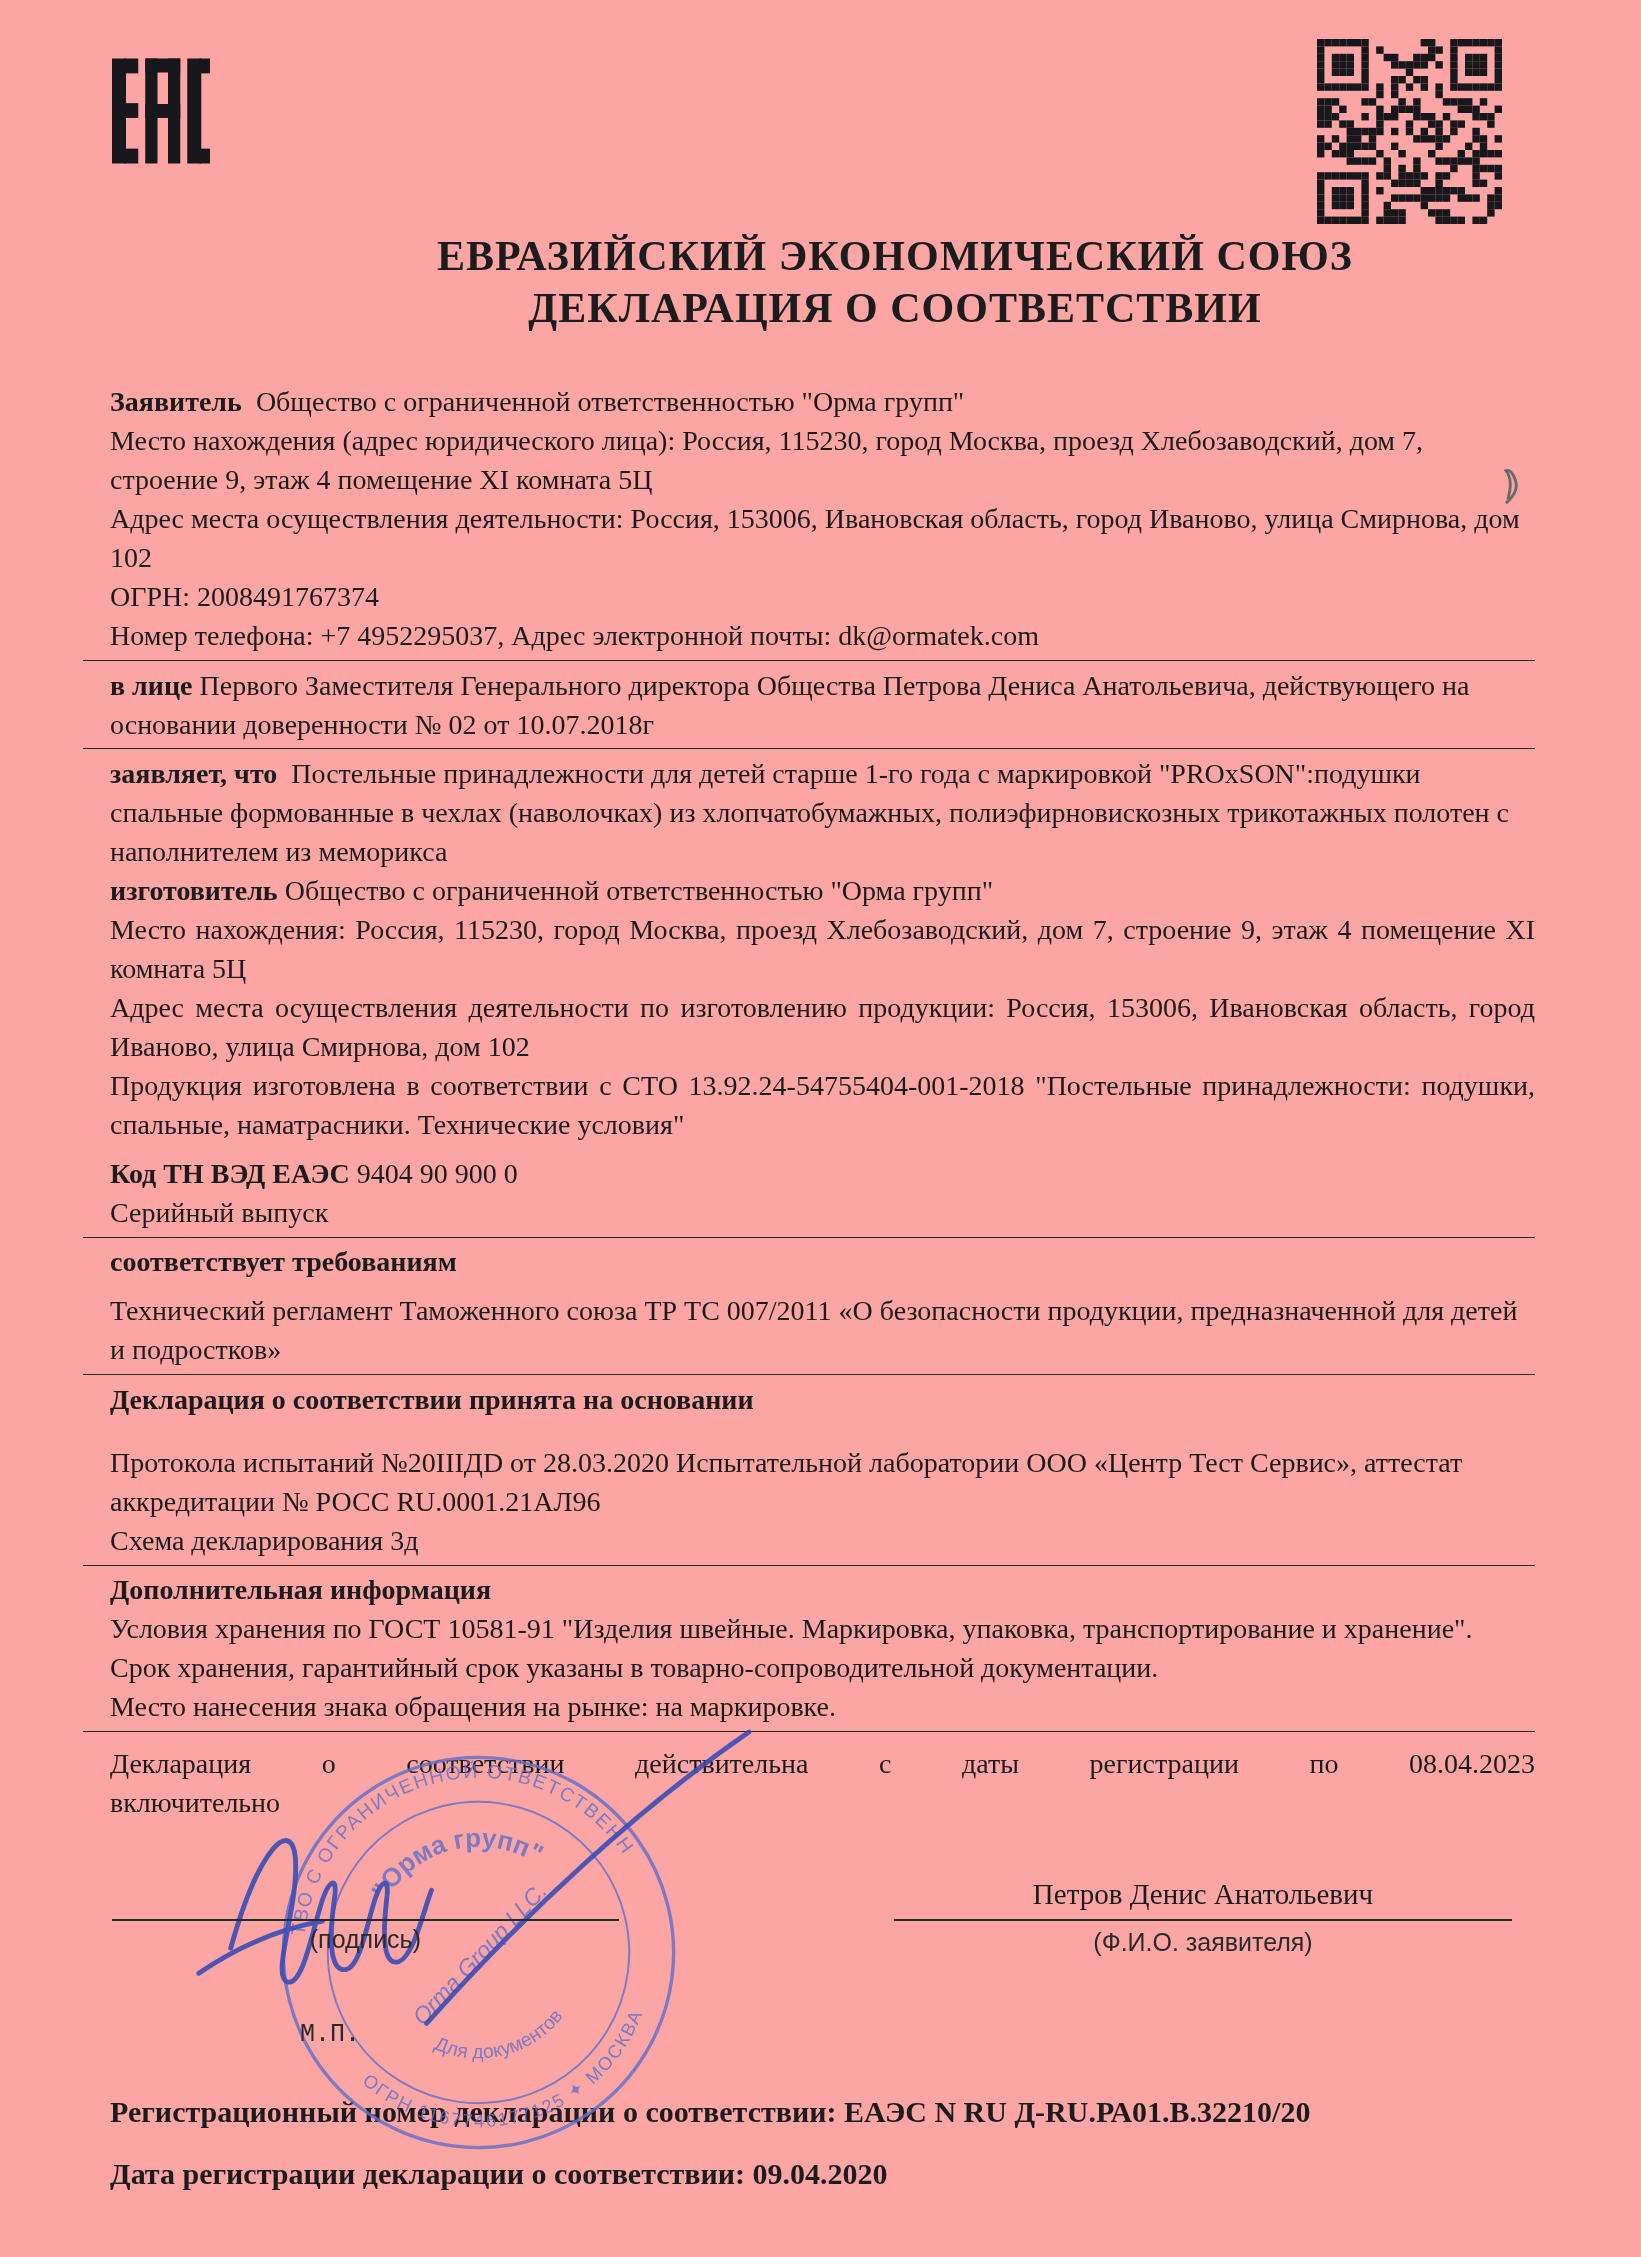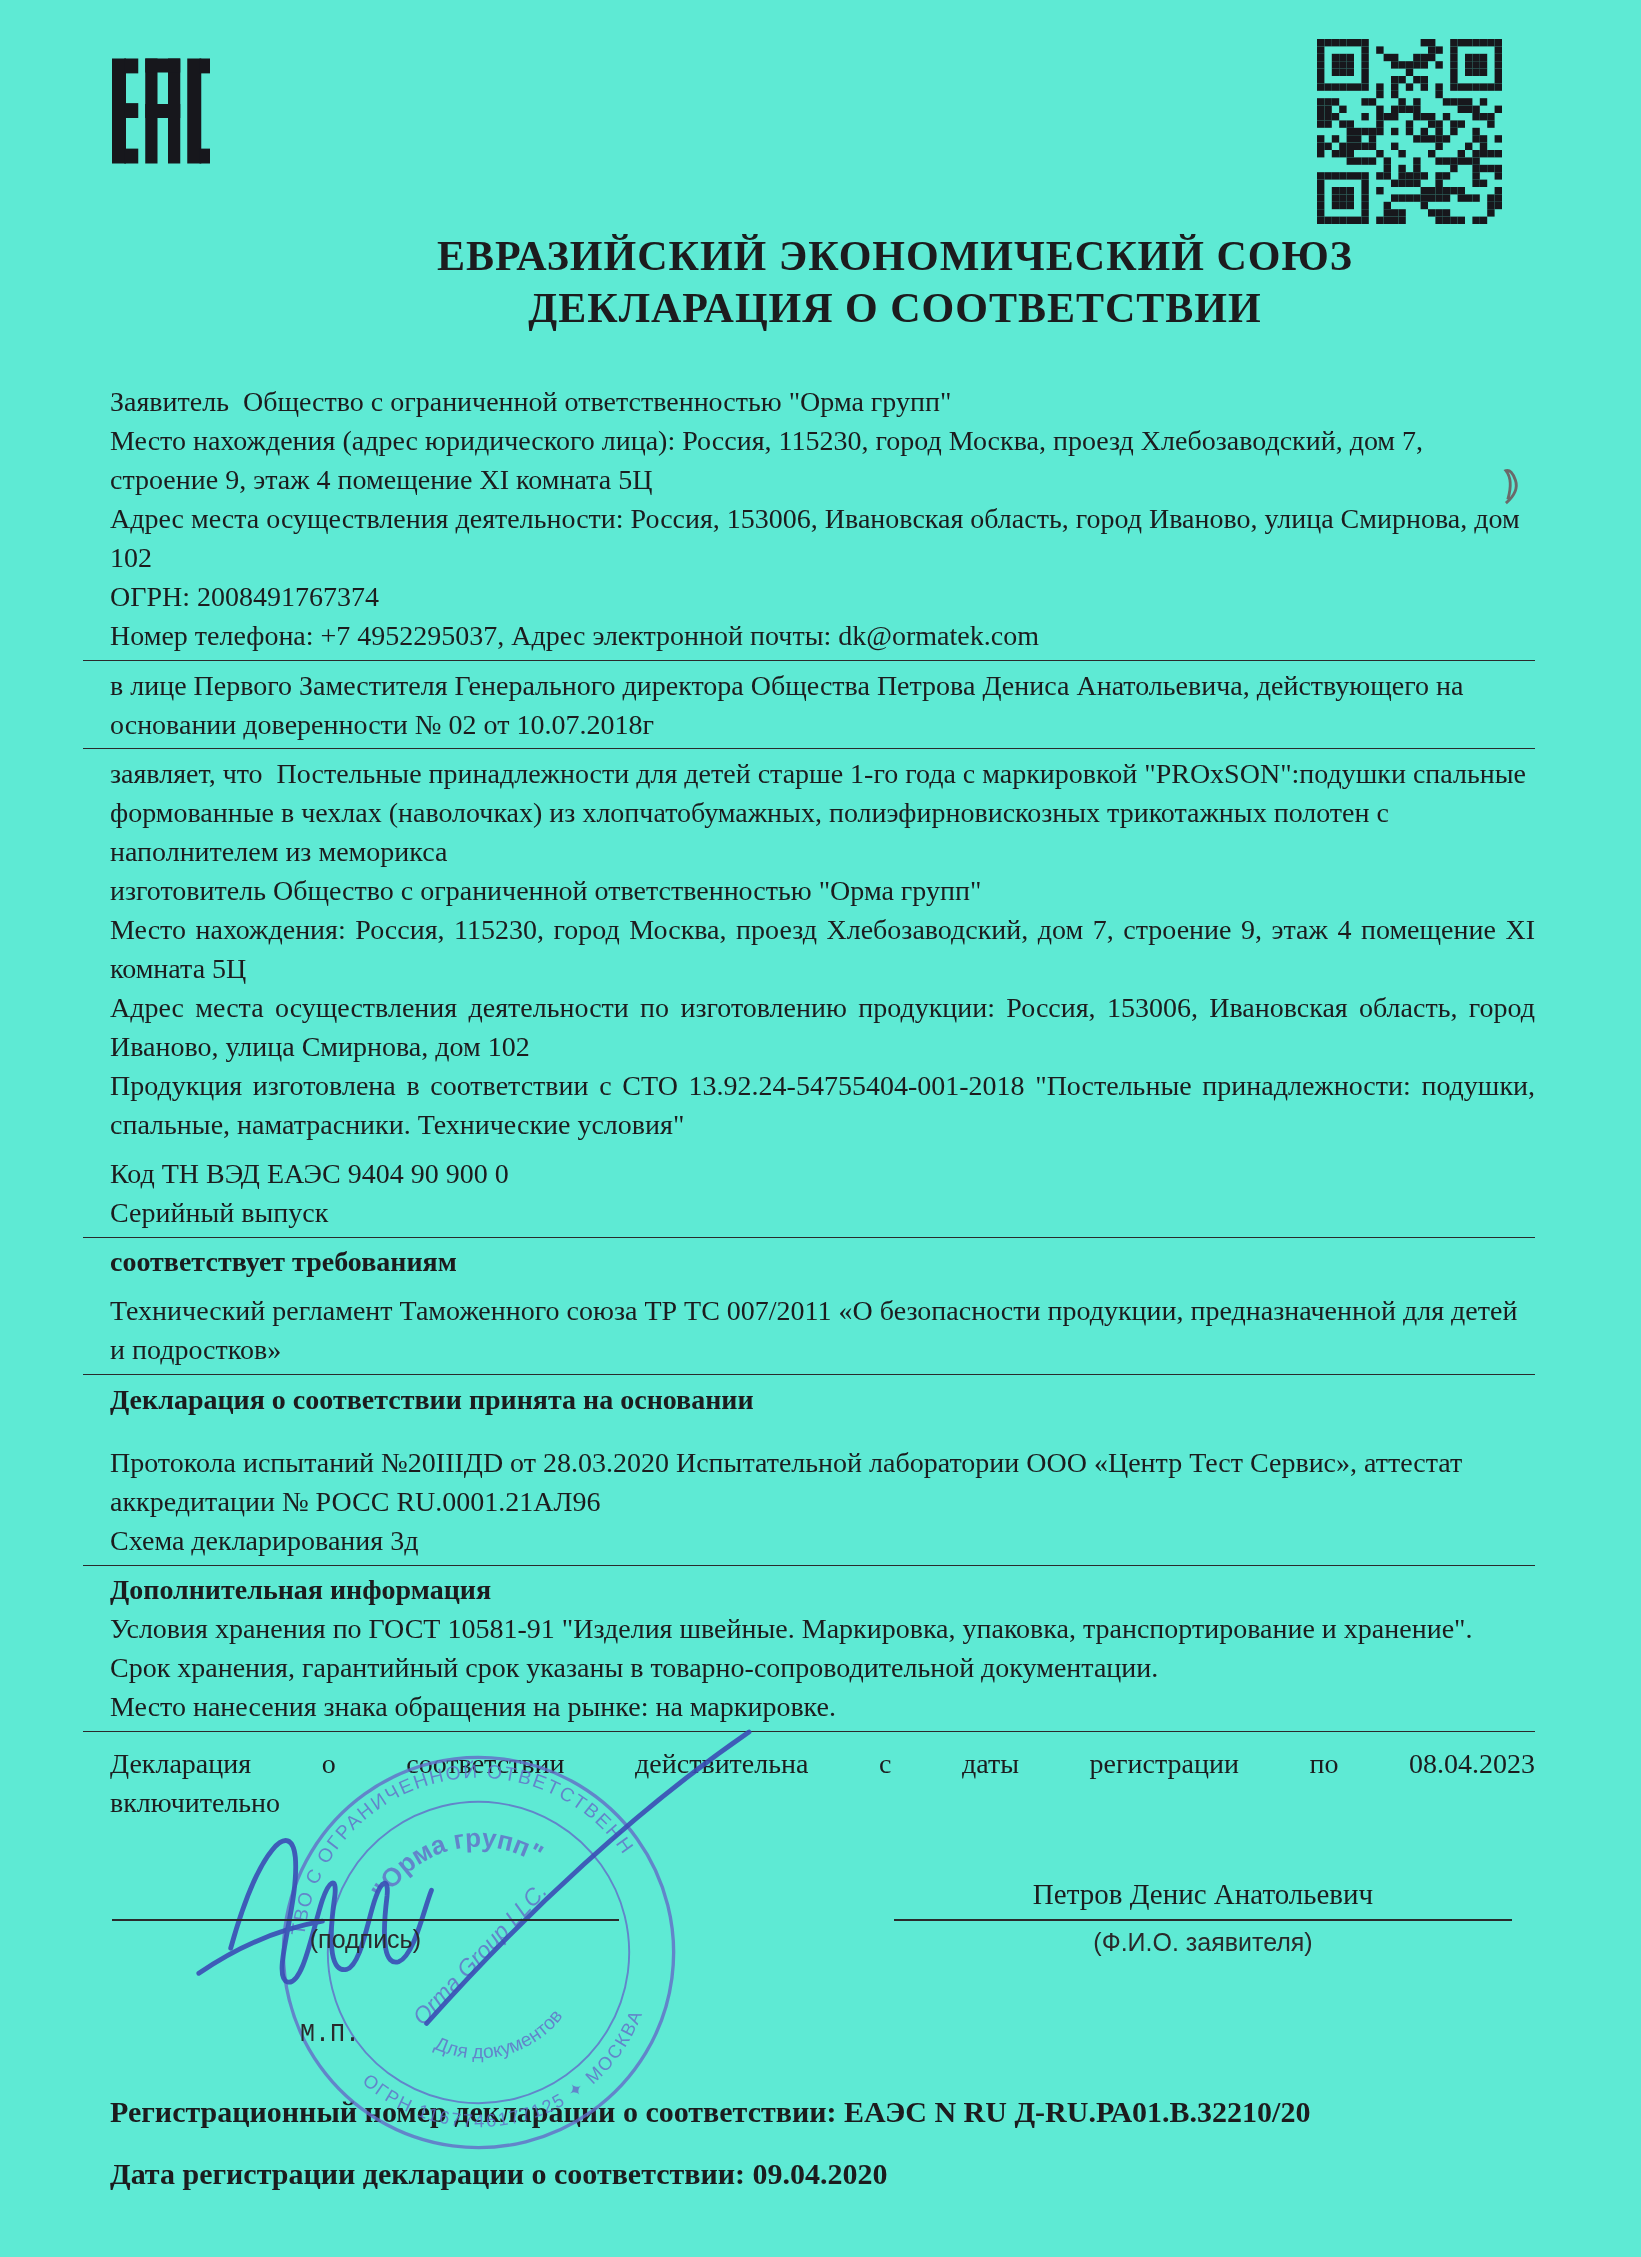--- a/index.html
+++ b/index.html
@@ -1,26 +1,26 @@
 <!DOCTYPE html>
 <html><head>
 <meta charset="utf-8">
 <style>
   html,body{margin:0;padding:0;background:#e8e8e8;}
   .page{
     position:relative; width:1641px; height:2257px; margin:0 auto;
-    background:#5eead4; color:#1c1c1e; overflow:hidden;
+    background:#fca5a5; color:#1c1c1e; overflow:hidden;
     font-family:"Liberation Serif", serif; font-size:28px; line-height:39px;
   }
   .content{padding:0 106px 0 110px;}
   .eac-logo{position:absolute; left:112px; top:52px; width:98px; height:118px;}
   .qr{position:absolute; left:1317px; top:39px; width:185px; height:185px;}
   .title{margin:230px 0 0 145px; text-align:center; font-weight:bold; font-size:42px; line-height:52px; letter-spacing:1px;}
   p{margin:0;}
-  .b{font-weight:normal;margin-top:13px;}
+  .b{font-weight:bold;margin-top:13px;}
   .just{text-align:justify;}
   .rule{border-top:1.9px solid #2a2a2c; margin:4.8px 0 4.8px -27px;}
   .sec1{margin-top:48px;}
   .gap-s{margin-top:9.7px;}
   .gap-m{margin-top:24px;}
   .heading{font-weight:bold;}
   .validity{font-weight:normal; margin-top:11.6px;}
   .validity .l1{text-align:justify; text-align-last:justify;}
   .sig-area{position:relative; height:234px; margin-top:7.7px;}
   .sig-line{position:absolute; border-bottom:2.9px solid #2a2a2c;}

